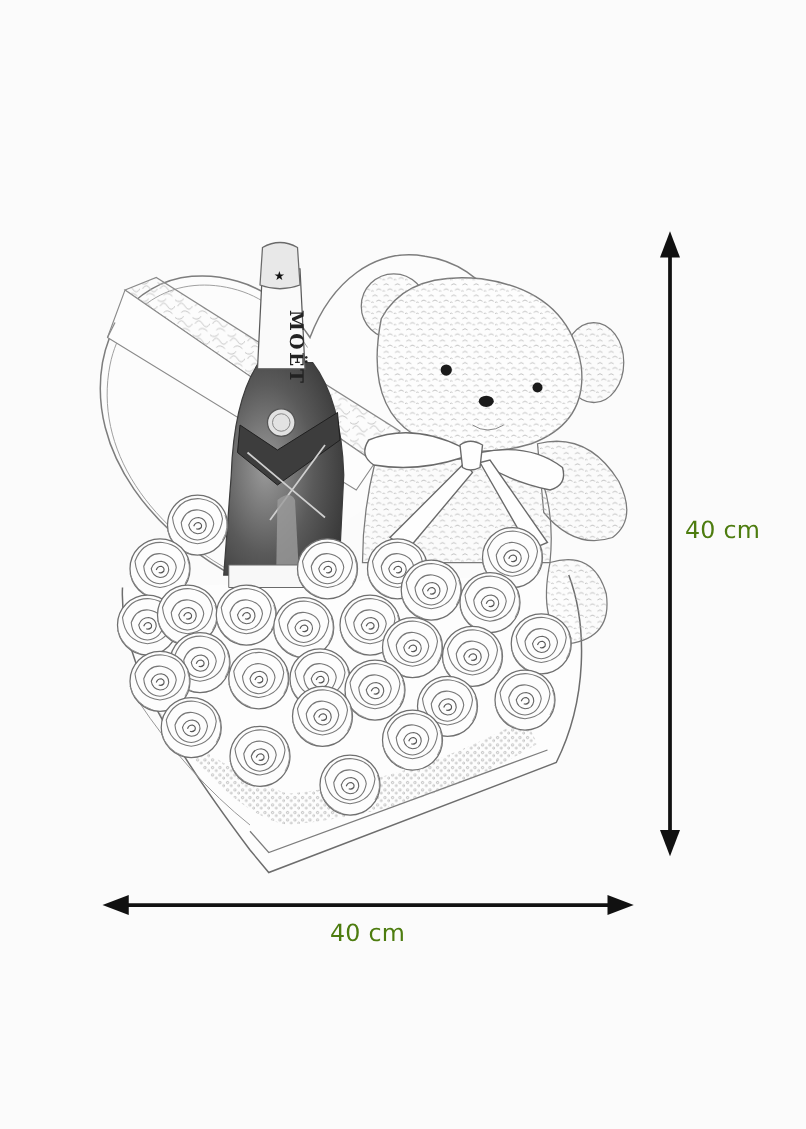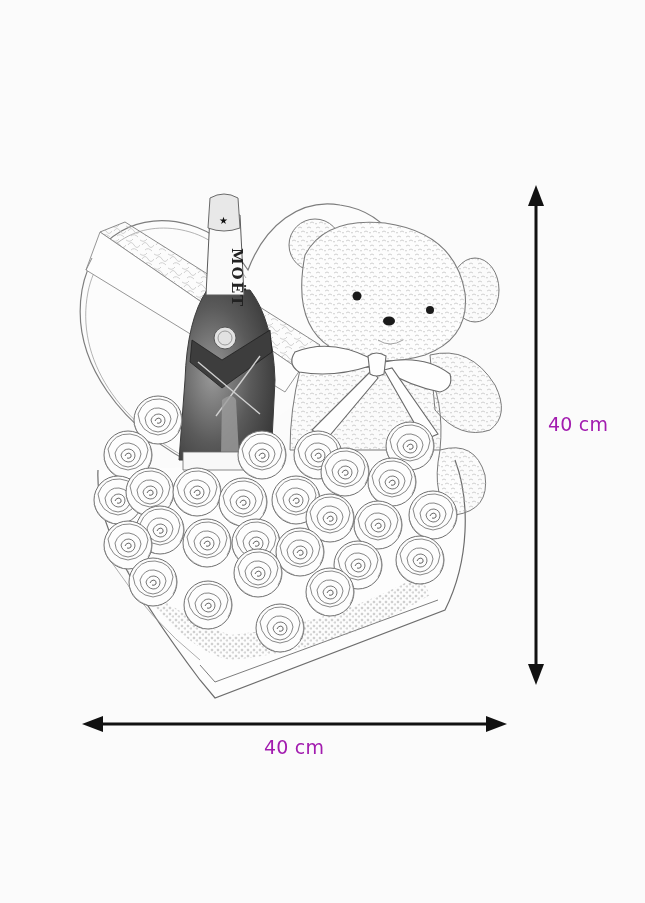--- a/index.html
+++ b/index.html
@@ -6,21 +6,21 @@
     body {
       width: 645px; height: 903px; overflow: hidden;
       background: #fbfbfb;
       position: relative;
       font-family: "DejaVu Sans", sans-serif;
     }
     #stage { position: absolute; left: 0; top: 0; width: 645px; height: 903px; }
     .dim-label {
       position: absolute;
       font-size: 19px;
-      color: #a21caf;
+      color: #4d7c0f;
       letter-spacing: 0.2px;
       white-space: nowrap;
     }
     #height-label { left: 548px; top: 413px; }
     #width-label { left: 264px; top: 736px; }
   </style>
 </head>
 <body>
 
 <svg id="stage" viewBox="0 0 645 903" xmlns="http://www.w3.org/2000/svg">

